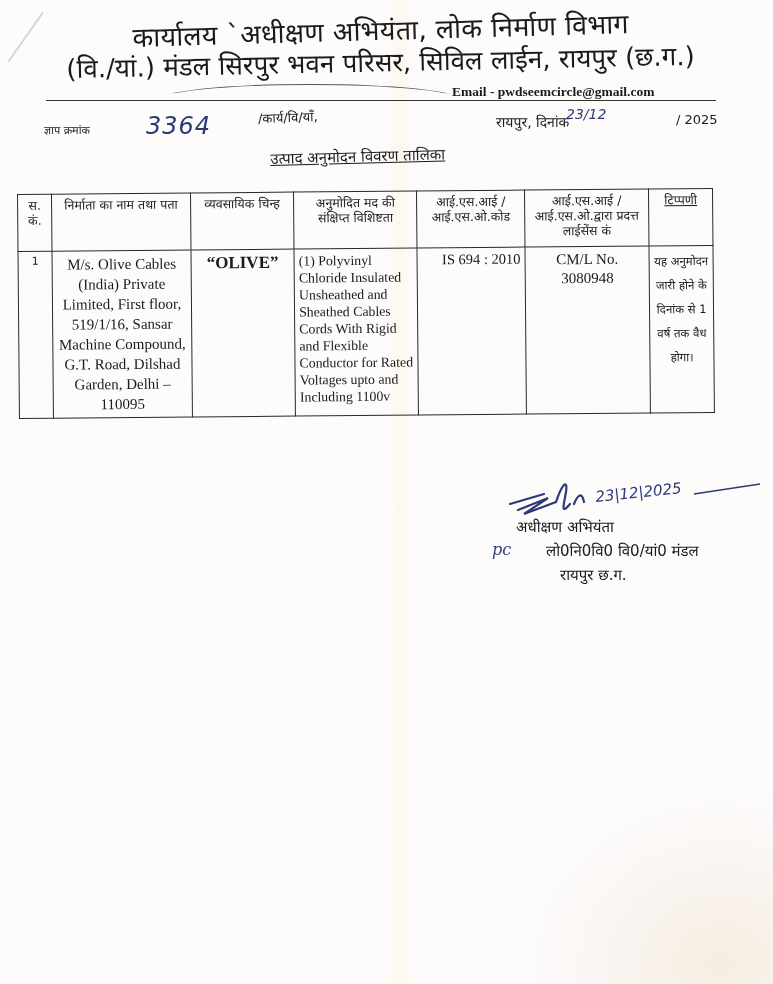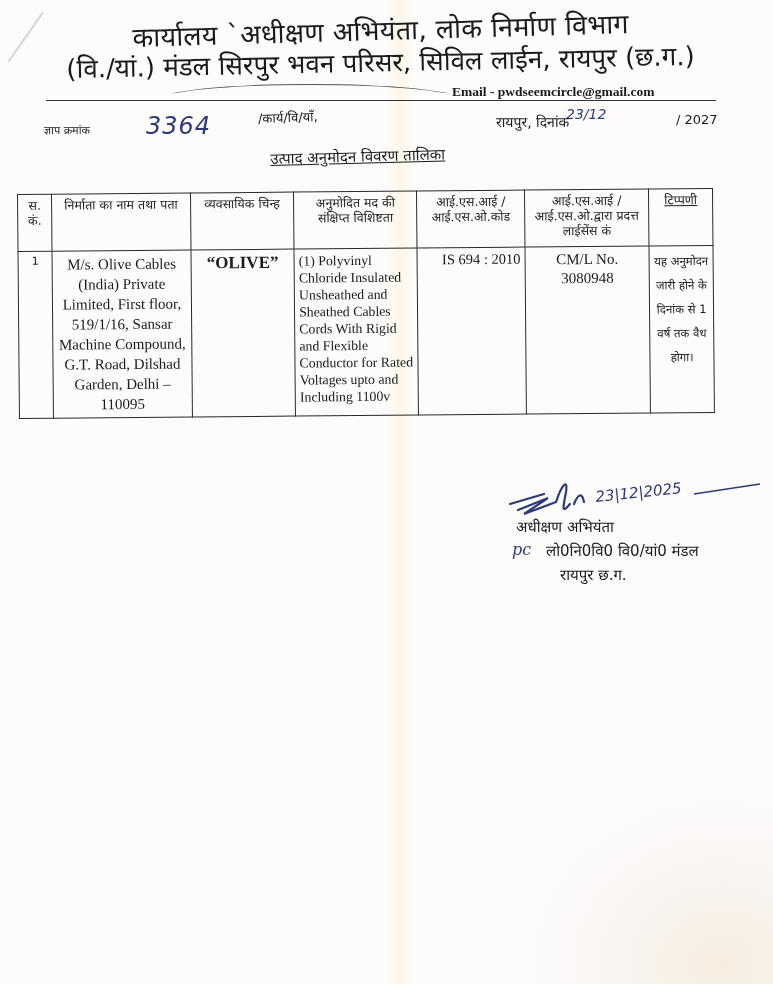--- a/index.html
+++ b/index.html
@@ -92,21 +92,21 @@
   td.lic { font-family: "Liberation Serif", serif; font-size: 15px; text-align: center; line-height: 19px; padding-top: 14px; }
   td.rem { font-size: 11.5px; text-align: center; line-height: 24px; padding-top: 0; }
 
   .sig-scrawl {
     position: absolute; left: 504px; top: 474px; width: 260px; height: 50px;
   }
   .sig-title { position: absolute; left: 516px; top: 516px; font-size: 15px; }
   .sig-office { position: absolute; left: 546px; top: 540px; font-size: 15px; }
   .sig-place { position: absolute; left: 560px; top: 564px; font-size: 15px; }
   .pc-mark {
-    position: absolute; left: 512px; top: 540px; font-size: 16px; color: #2c3a78; font-style: italic; font-family: "DejaVu Serif", serif;
+    position: absolute; left: 492px; top: 540px; font-size: 16px; color: #2c3a78; font-style: italic; font-family: "DejaVu Serif", serif;
   }
 </style>
 </head>
 <body>
 
 <div class="page">
   <div class="center-crease"></div>
   <div class="stain"></div>
   <div class="corner-fold"></div>
 
@@ -114,21 +114,21 @@
   <div class="hdr-line2">(वि./यां.) मंडल सिरपुर भवन परिसर, सिविल लाईन, रायपुर (छ.ग.)</div>
   <div class="email">Email - pwdseemcircle@gmail.com</div>
   <div class="rule-curve"></div>
   <div class="rule"></div>
 
   <div class="ref-label">ज्ञाप क्रमांक</div>
   <div class="ref-number">3364</div>
   <div class="ref-suffix">/कार्य/वि/याँ,</div>
   <div class="date-label">रायपुर, दिनांक</div>
   <div class="date-hand">23/12</div>
-  <div class="date-year">/ 2027</div>
+  <div class="date-year">/ 2025</div>
 
   <div class="doc-title">उत्पाद अनुमोदन विवरण तालिका</div>
 
   <table class="grid">
     <thead>
       <tr>
         <th class="c-sn">स. कं.</th>
         <th class="c-mfr">निर्माता का नाम तथा पता</th>
         <th class="c-brand">व्यवसायिक चिन्ह</th>
         <th class="c-spec">अनुमोदित मद की संक्षिप्त विशिष्टता</th>

